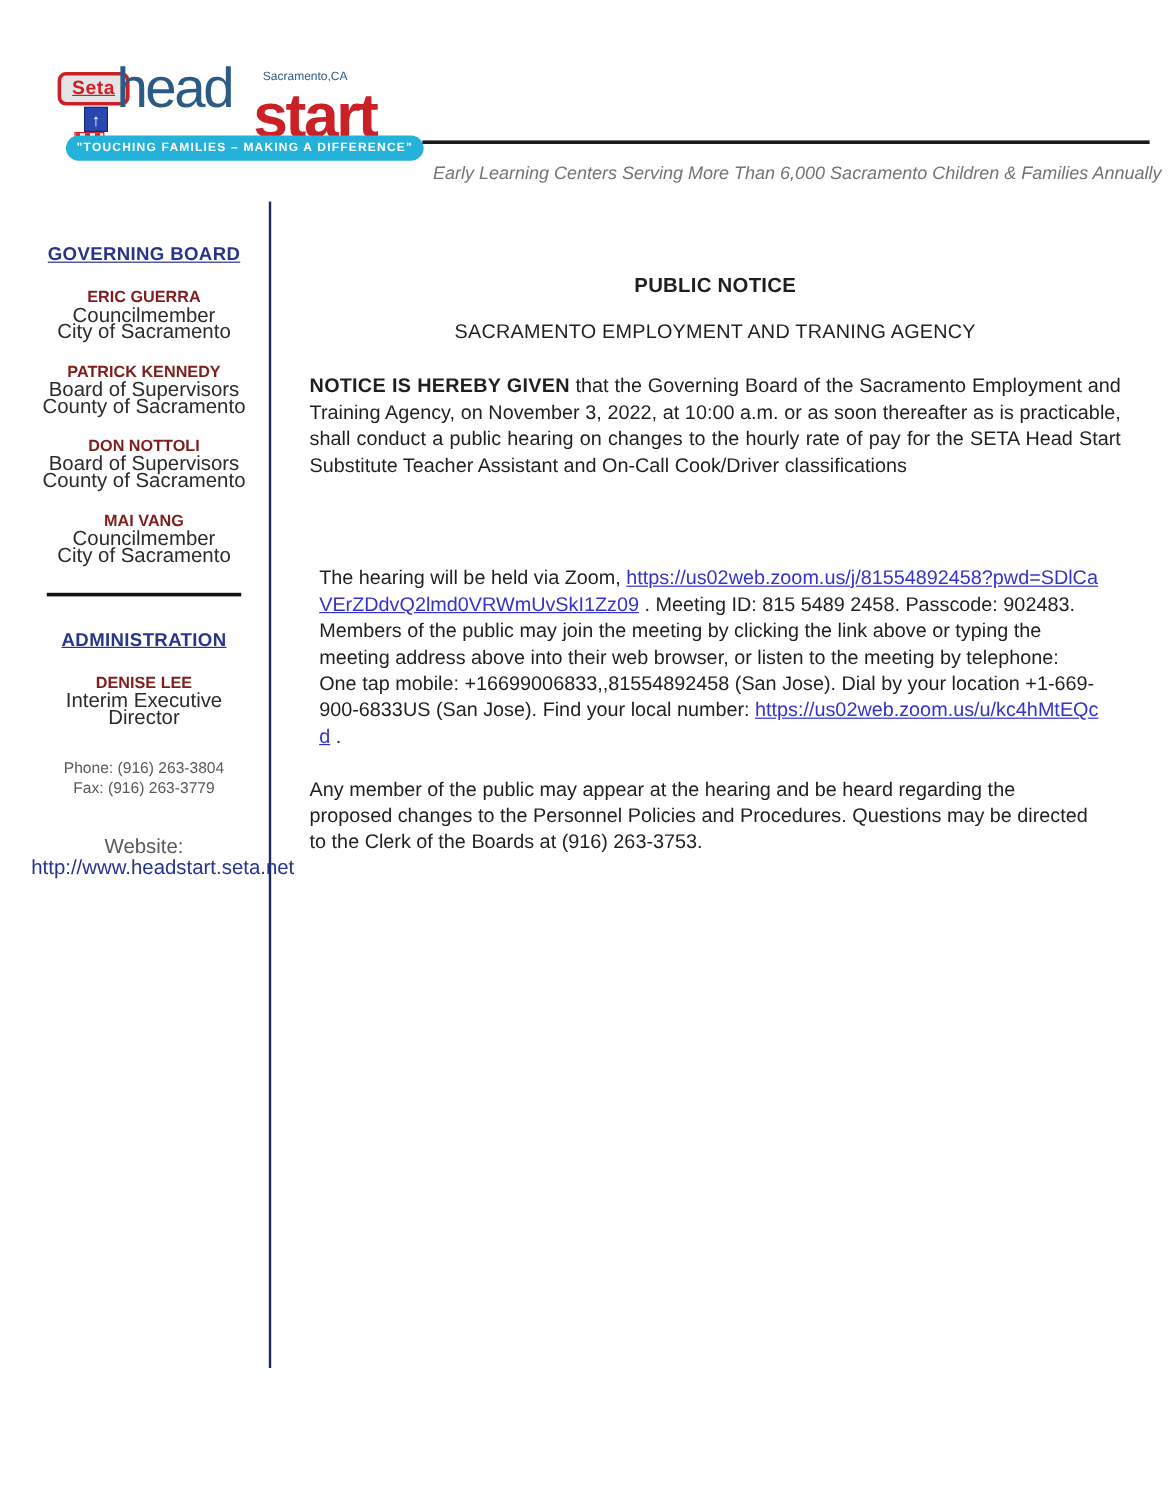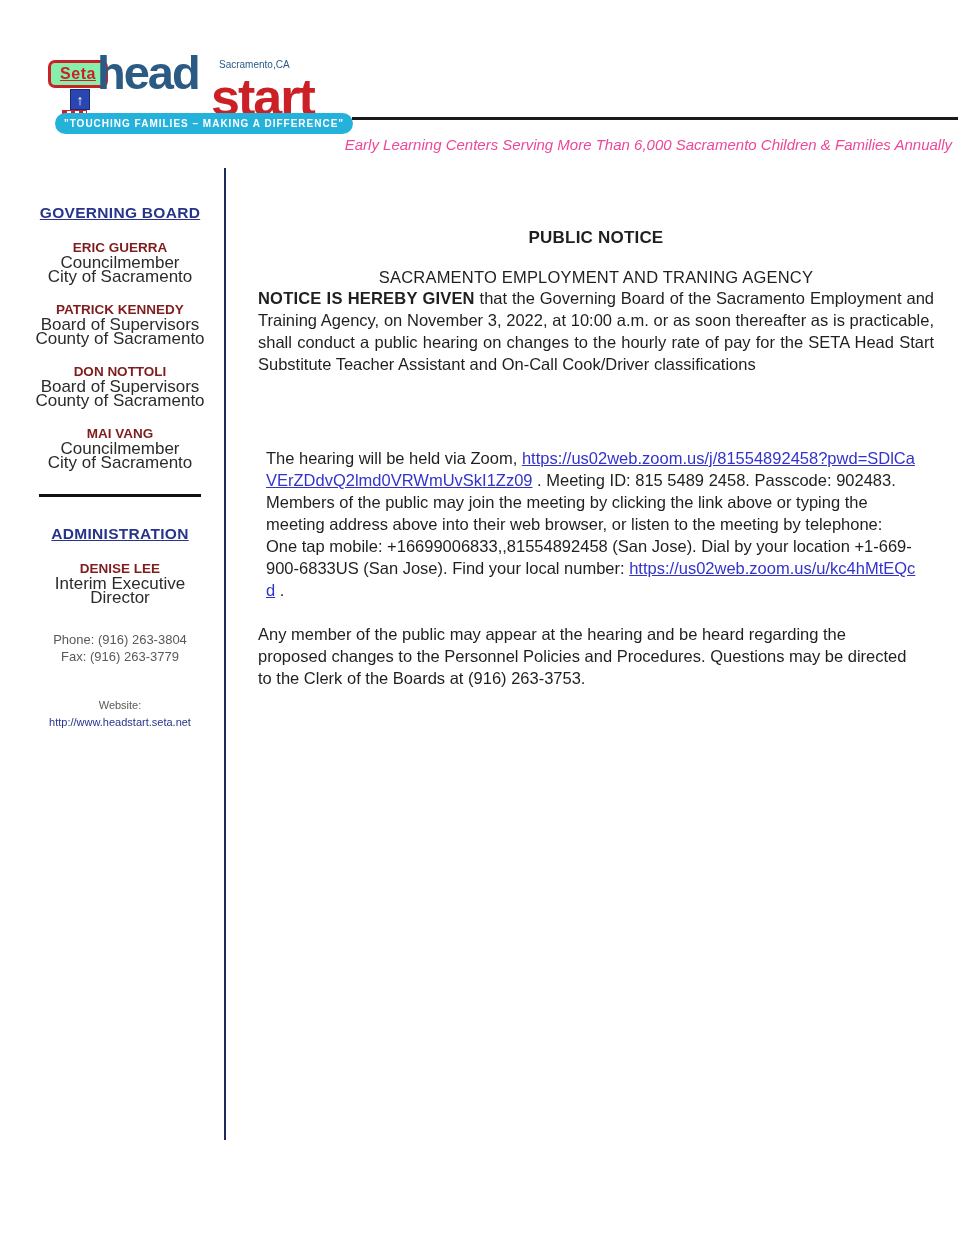--- a/index.html
+++ b/index.html
@@ -11,40 +11,40 @@
     color: #1f1f1f;
     overflow: hidden;
   }
 
   
   .logo { position: absolute; left: 45px; top: 55px; width: 320px; height: 85px; }
   .seta-box {
     position: absolute; left: 3px; top: 5px; width: 60px; height: 28px;
     border: 3px solid #cc2027; border-radius: 7px;
     display: flex; align-items: center; justify-content: center;
-    background: #86efac;
+    background: #e5e5e5;
   }
   .seta-box span {
     color: #cc2027; font-weight: bold; font-size: 16px;
     text-decoration: underline; letter-spacing: 0.5px;
   }
   .cube-blue {
     position: absolute; left: 25px; top: 34px; width: 20px; height: 21px;
     background: #2a46b0; border: 1px solid #1a2a70;
     display: flex; align-items: center; justify-content: center;
     color: #fff; font-size: 14px; font-weight: bold; line-height: 1;
   }
   .cube-striped {
     position: absolute; left: 17px; top: 55px; width: 25px; height: 19px;
     border: 1px solid #cc2027;
     background: repeating-linear-gradient(90deg, #cc2027 0 4px, #ffffff 4px 8px);
   }
   .word-head {
     position: absolute; left: 52px; top: -10px;
-    font-size: 47px; font-weight: bold; color: #2b5b84; letter-spacing: -2px;
+    font-size: 47px; font-weight: normal; color: #2b5b84; letter-spacing: -2px;
   }
   .logo-loc {
     position: absolute; left: 174px; top: 4px;
     font-size: 10px; font-weight: normal; color: #2b5b84;
   }
   .word-start {
     position: absolute; left: 166px; top: 12px;
     font-size: 52px; font-weight: bold; color: #cc2027; letter-spacing: -2px;
   }
   .banner {
@@ -54,22 +54,22 @@
   }
   .banner span {
     color: #ffffff; font-size: 10px; font-weight: bold; letter-spacing: 1px;
     white-space: nowrap;
   }
   .top-rule {
     position: absolute; left: 352px; top: 117px; width: 606px; height: 3px;
     background: #1a1a1a;
   }
   .tagline {
-    position: absolute; left: 296px; top: 136px; width: 656px;
-    text-align: right; font-style: italic; font-size: 15px; color: #ec4899;
+    position: absolute; left: 312px; top: 136px; width: 656px;
+    text-align: right; font-style: italic; font-size: 15px; color: #737373;
   }
 
   
   .vrule {
     position: absolute; left: 224px; top: 168px; width: 2px; height: 972px;
     background: #1c2b5a;
   }
 
   
   .sidebar { position: absolute; left: 26px; top: 204px; width: 188px; text-align: center; }
@@ -82,32 +82,32 @@
   .member { margin-top: 18px; }
   .member .mname { font-size: 13.5px; font-weight: bold; color: #7f1d1d; line-height: 16px; }
   .member .mline { font-size: 17px; color: #2b2b2b; line-height: 14px; }
   .side-hr {
     margin: 24px auto 0 auto; width: 162px; height: 3px; background: #111;
   }
   .admin-title { margin-top: 28px; }
   .contact { color: #595959; }
   .addr { margin-top: 22px; font-size: 13px; line-height: 17px; }
   .phone { margin-top: 26px; font-size: 13px; line-height: 17px; }
-  .web { margin-top: 32px; font-size: 11px; line-height: 17px; }
+  .web { margin-top: 32px; font-size: 17px; line-height: 17px; }
   .web a { color: #27348b; text-decoration: none; }
 
   
   .main { position: absolute; left: 258px; top: 220px; width: 676px; }
   .notice-title {
     text-align: center; font-weight: bold; font-size: 17px; margin-top: 8px;
     letter-spacing: 0.2px;
   }
   .agency { text-align: center; font-size: 16.5px; margin-top: 20px; letter-spacing: 0.2px; }
   .para { font-size: 16.5px; line-height: 22px; }
-  .p1 { text-align: justify; }
+  .p1 { margin-top: 24px; text-align: justify; }
   .p1 b { letter-spacing: 0.2px; }
   .p2 { margin-top: 72px; margin-left: 8px; width: 650px; }
   .p3 { margin-top: 30px; }
   .p4 { margin-top: 22px; width: 650px; }
   a.doclink { color: #3333cc; text-decoration: underline; word-break: break-all; }
 </style>
 </head>
 <body>
 
 <div class="logo">

